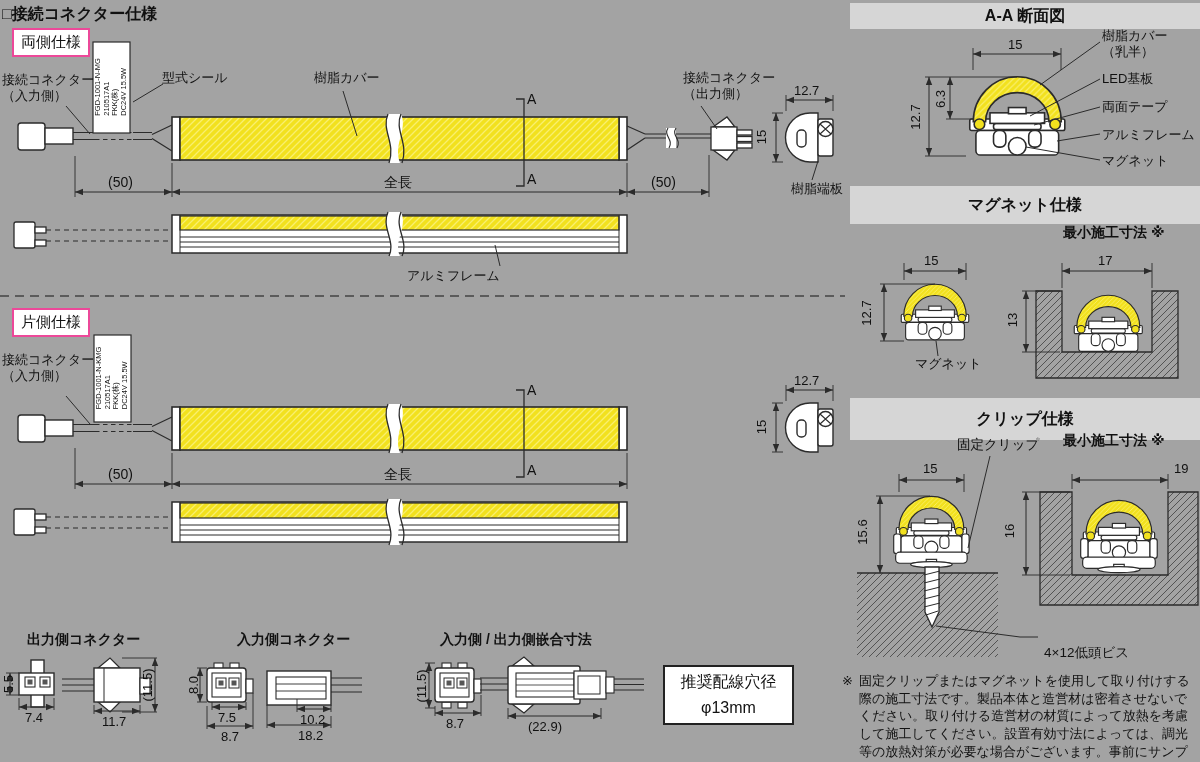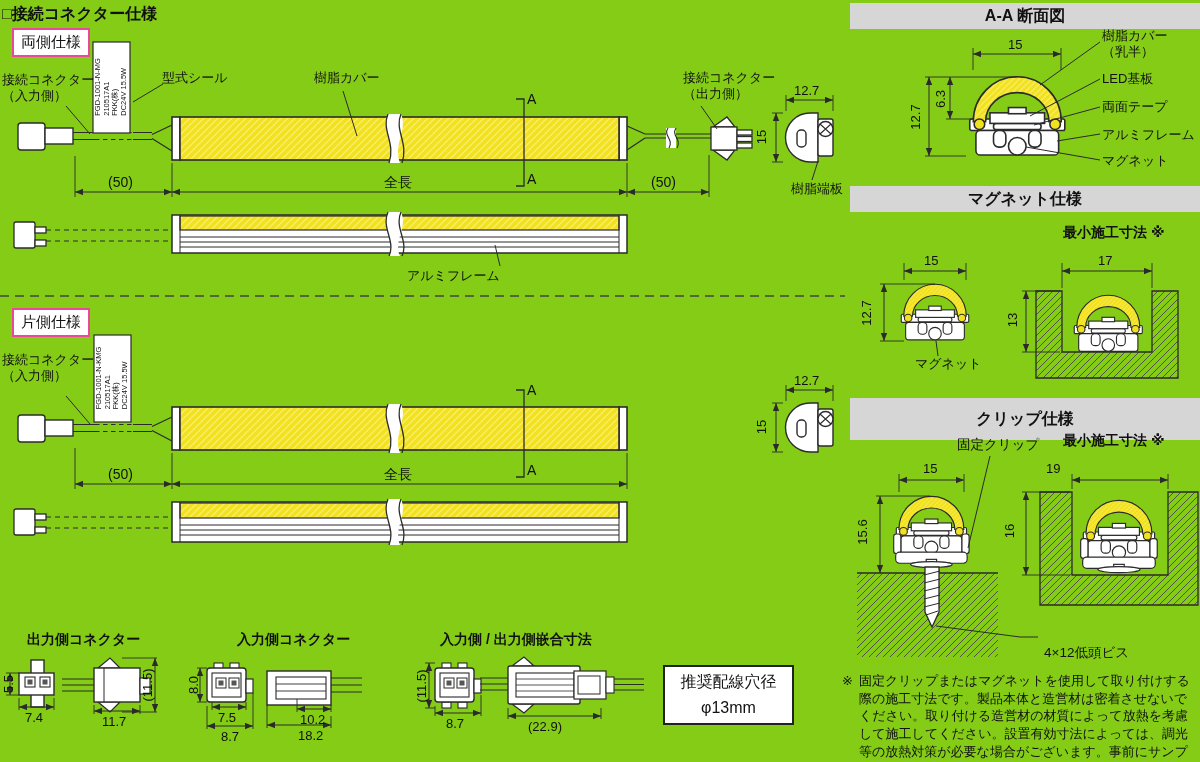--- a/index.html
+++ b/index.html
@@ -1,16 +1,16 @@
 <!DOCTYPE html>
 <html><head>
 <meta charset="utf-8">
 <style>
   html,body{margin:0;padding:0;background:#fff;}
-  #stage{position:relative;width:1200px;height:762px;background:#84cc16;overflow:hidden;
+  #stage{position:relative;width:1200px;height:762px;background:#a3a3a3;overflow:hidden;
          font-family:"Liberation Sans","DejaVu Sans",sans-serif;color:#111;}
   #stage svg{position:absolute;left:0;top:0;}
   .lbl{position:absolute;font-size:13px;line-height:1.22;white-space:pre-line;color:#111;}
   .dim{position:absolute;font-size:13px;white-space:nowrap;color:#111;}
   .vdim{position:absolute;font-size:13px;white-space:nowrap;color:#111;
         transform:translate(-50%,-50%) rotate(-90deg);}
   .pagetitle{position:absolute;font-size:16px;font-weight:bold;}
   .badge{position:absolute;border:2px solid #ec4899;font-weight:normal;font-size:15px;
          display:flex;align-items:center;justify-content:center;background:#fff;}
   .secbar{position:absolute;background:#d6d6d6;display:flex;align-items:center;
@@ -420,21 +420,21 @@
 FKK(株)
 DC24V 15.5W</div>
 <div class="dim" style="left:527px;top:382px;font-size:14px;">A</div>
 <div class="dim" style="left:527px;top:462px;font-size:14px;">A</div>
 <div class="dim" style="left:108px;top:466px;font-size:14px;">(50)</div>
 <div class="dim" style="left:384px;top:466px;font-size:14px;">全長</div>
 <div class="dim" style="left:794px;top:373px;">12.7</div>
 <div class="vdim" style="left:761px;top:427px;">15</div>
 
 <div class="secbar" style="left:850px;top:3px;width:350px;height:26px;">A-A 断面図</div>
-<div class="secbar" style="left:850px;top:186px;width:350px;height:26px;">マグネット仕様</div>
+<div class="secbar" style="left:850px;top:186px;width:350px;height:38px;">マグネット仕様</div>
 <div class="secbar" style="left:850px;top:398px;width:350px;height:42px;">クリップ仕様</div>
 
 <div class="dim" style="left:1008px;top:37px;">15</div>
 <div class="vdim" style="left:940px;top:99px;">6.3</div>
 <div class="vdim" style="left:915px;top:117px;">12.7</div>
 <div class="lbl" style="left:1102px;top:28px;">樹脂カバー
 （乳半）</div>
 <div class="lbl" style="left:1102px;top:71px;">LED基板</div>
 <div class="lbl" style="left:1102px;top:99px;">両面テープ</div>
 <div class="lbl" style="left:1102px;top:127px;">アルミフレーム</div>
@@ -444,21 +444,21 @@
 <div class="dim" style="left:924px;top:253px;">15</div>
 <div class="vdim" style="left:866px;top:313px;">12.7</div>
 <div class="lbl" style="left:915px;top:356px;">マグネット</div>
 <div class="dim" style="left:1098px;top:253px;">17</div>
 <div class="vdim" style="left:1012px;top:320px;">13</div>
 
 <div class="lbl" style="left:957px;top:437px;font-size:13.5px;">固定クリップ</div>
 <div class="minlbl" style="left:1063px;top:432px;">最小施工寸法 ※</div>
 <div class="dim" style="left:923px;top:461px;">15</div>
 <div class="vdim" style="left:862px;top:532px;">15.6</div>
-<div class="dim" style="left:1046px;top:461px;">19</div>
+<div class="dim" style="left:1174px;top:461px;">19</div>
 <div class="vdim" style="left:1009px;top:531px;">16</div>
 <div class="lbl" style="left:1044px;top:633px;font-size:13.5px;margin-top:12px;">4×12低頭ビス</div>
 
 <div class="coltitle" style="left:27px;top:631px;">出力側コネクター</div>
 <div class="coltitle" style="left:237px;top:631px;">入力側コネクター</div>
 <div class="coltitle" style="left:440px;top:631px;">入力側 / 出力側嵌合寸法</div>
 
 <div class="vdim" style="left:8px;top:684px;">5.5</div>
 <div class="dim" style="left:25px;top:710px;">7.4</div>
 <div class="dim" style="left:102px;top:714px;">11.7</div>

